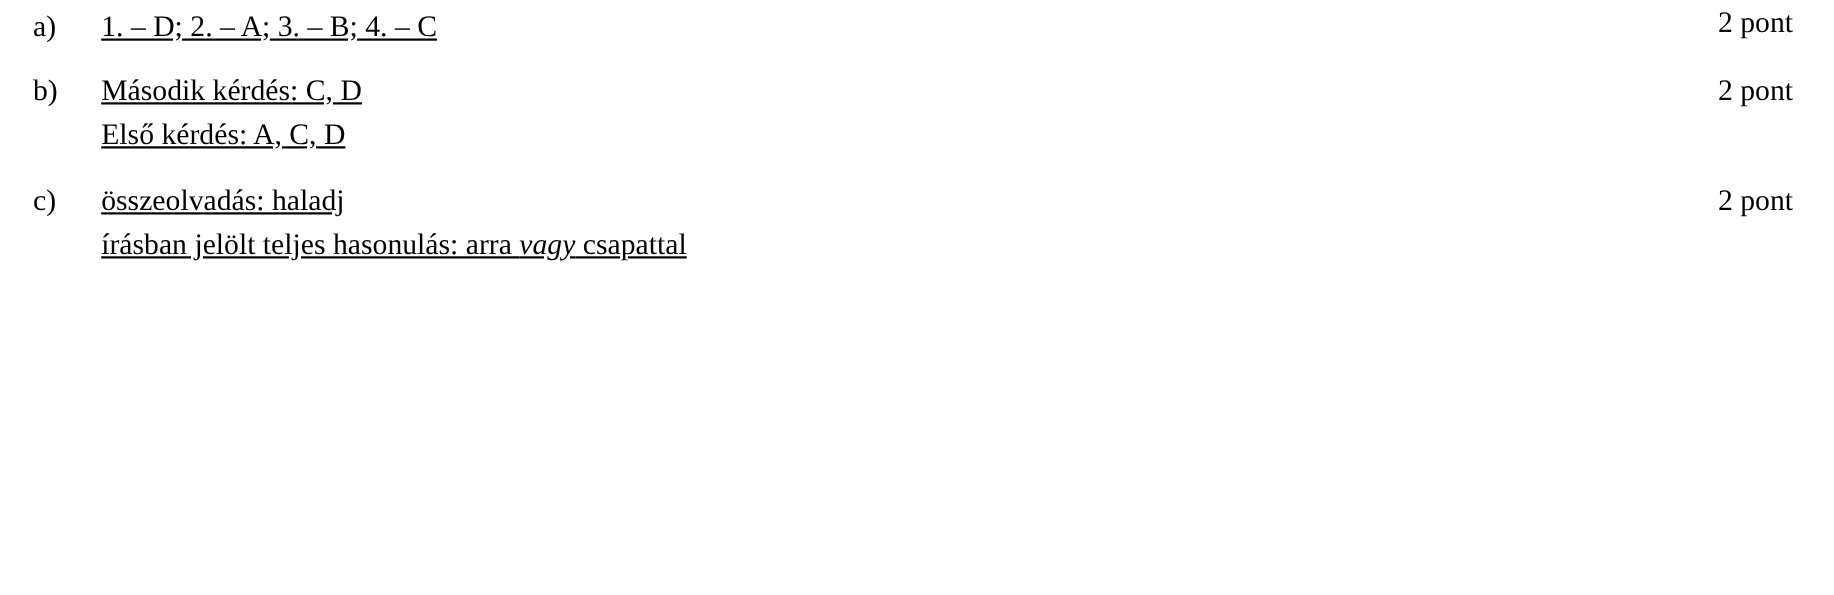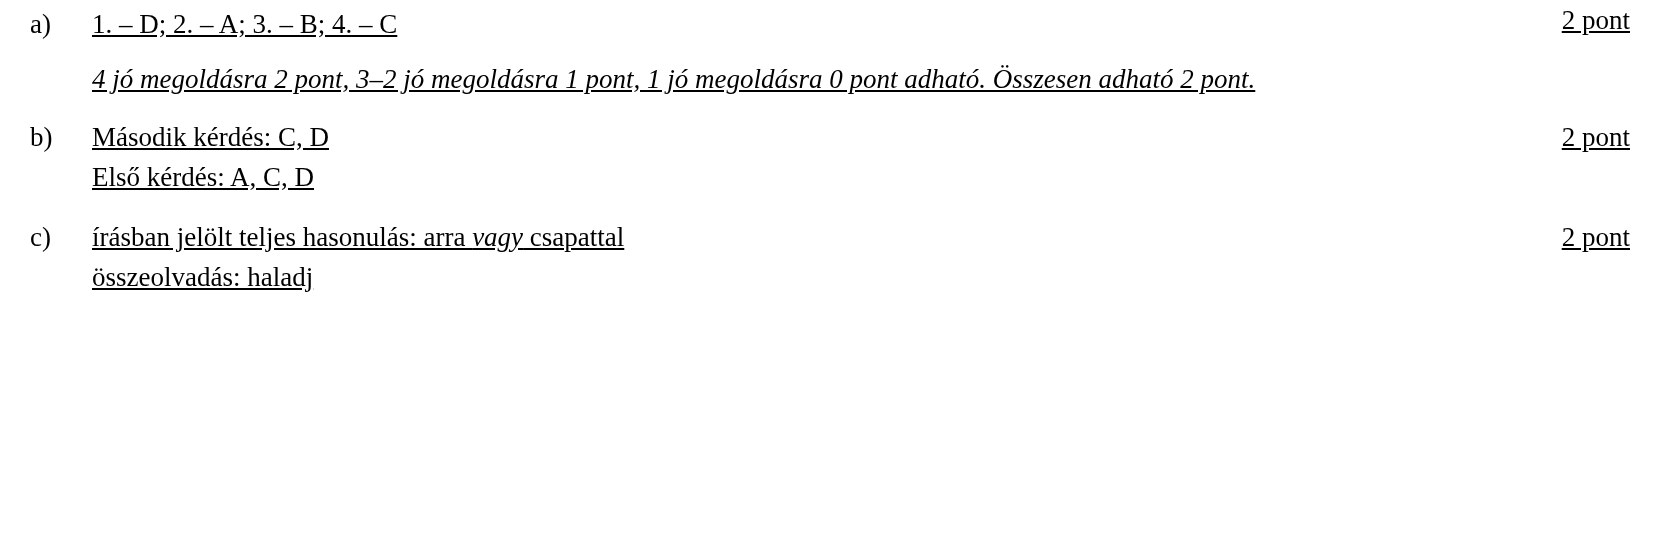--- a/index.html
+++ b/index.html
@@ -44,21 +44,20 @@
     line-height: 40px;
     white-space: pre-wrap;
   }
   .points {
     position: absolute;
     right: 37px;
     top: 0;
     font-size: 27px;
     line-height: 40px;
     white-space: nowrap;
-    text-decoration: underline;
   }
   .note {
     font-style: italic;
     font-size: 27px;
     line-height: 39px;
     margin-top: 16px;
     max-width: 1345px;
   }
   .note.justify {
     text-align: justify;
@@ -71,40 +70,39 @@
 </style>
 </head>
 <body>
 
 <div class="page">
 
   <div class="item block-a">
     <div class="marker">a)</div>
     <div class="body-col">
       <div class="answer-line">1. – D; 2. – A; 3. – B; 4. – C</div>
-      <div class="note justify">4 jó megoldásra 2 pont, 3–2 jó megoldásra 1 pont, 1 jó megoldásra 0 pont adható. Összesen adható 2 pont.</div>
     </div>
     <div class="points">2 pont</div>
   </div>
 
   <div class="gap-a"></div>
 
   <div class="item">
     <div class="marker">b)</div>
     <div class="body-col">
       <div class="answer-line">Második kérdés: C, D</div>
       <div class="answer-line">Első kérdés: A, C, D</div>
     </div>
     <div class="points">2 pont</div>
   </div>
 
   <div class="gap-b"></div>
 
   <div class="item">
     <div class="marker">c)</div>
     <div class="body-col">
+      <div class="answer-line">összeolvadás: haladj</div>
       <div class="answer-line"><span>írásban jelölt teljes hasonulás: arra </span><em class="inline-it">vagy</em><span> csapattal</span></div>
-      <div class="answer-line">összeolvadás: haladj</div>
     </div>
     <div class="points">2 pont</div>
   </div>
 
 </div>
 
 </body></html>

